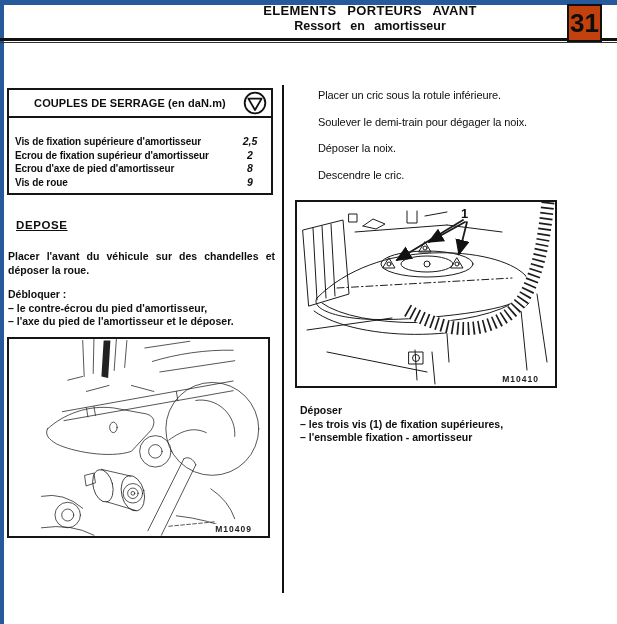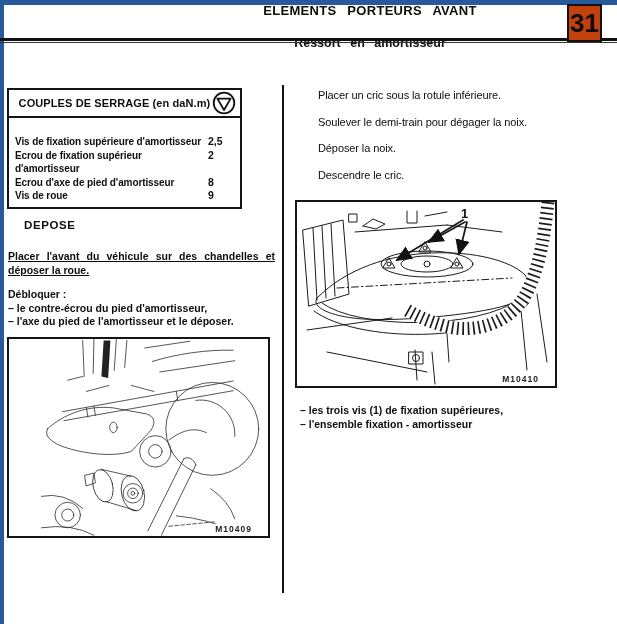--- a/index.html
+++ b/index.html
@@ -6,44 +6,44 @@
   html,body { background:#fff; }
   body {
     width:617px; height:624px; position:relative; overflow:hidden;
     font-family:"Liberation Sans", sans-serif; color:#0e0e0e;
   }
   .bar-top { position:absolute; left:0; top:0; width:617px; height:5px; background:#275a9c; }
   .bar-left { position:absolute; left:0; top:0; width:4px; height:624px; background:#275a9c; }
 
   .page-title { position:absolute; left:160px; top:3px; width:420px; text-align:center; }
   .page-title .t1 { font-size:13px; font-weight:bold; word-spacing:7px; letter-spacing:.3px; }
-  .page-title .t2 { font-size:12.5px; font-weight:bold; word-spacing:6px; margin-top:18px; }
+  .page-title .t2 { font-size:12.5px; font-weight:bold; word-spacing:6px; margin-top:1px; }
 
   .header-rule { position:absolute; left:0; top:38px; width:617px; height:5px;
     border-top:3px solid #111; border-bottom:1px solid #333; }
 
   .page-num { position:absolute; left:567px; top:4px; width:35px; height:38px;
     border:2px solid #111; background:#c2410c; z-index:3;
     display:flex; align-items:center; justify-content:center;
     font-size:26px; font-weight:bold; }
 
   
-  .torque-table { position:absolute; left:7px; top:88px; width:235px; border:2px solid #151515; background:#fff; }
+  .torque-table { position:absolute; left:7px; top:88px; width:266px; border:2px solid #151515; background:#fff; }
   .tt-head { display:flex; align-items:center; border-bottom:2px solid #151515; padding:3px 4px 3px 8px; height:28px; }
   .tt-title { flex:1; text-align:center; font-size:11px; font-weight:bold; letter-spacing:.1px; }
   .tt-icon { width:24px; height:24px; flex:0 0 24px; }
   .tt-body { padding:17px 0 4px 0; }
   .tt-row { display:flex; justify-content:space-between; padding:0 10px 0 6px; line-height:13.6px; }
   .tt-label { font-size:10px; font-weight:bold; letter-spacing:-0.1px; }
-  .tt-value { font-size:10.5px; font-weight:bold; width:22px; text-align:left; }
+  .tt-value { font-size:10.5px; font-weight:bold; width:22px; text-align:center;font-style:italic; }
 
   
-  .depose-h { position:absolute; left:24px; top:219px; font-size:11.5px; font-weight:bold; letter-spacing:.6px; }
+  .depose-h { position:absolute; left:16px; top:219px; font-size:11.5px; font-weight:bold; letter-spacing:.6px;text-decoration:underline; }
   .para1 { position:absolute; left:8px; top:249px; width:267px; text-align:justify;
-    font-size:10.5px; font-weight:bold; line-height:14px;text-decoration:underline; }
+    font-size:10.5px; font-weight:bold; line-height:14px; }
   .debloquer { position:absolute; left:8px; top:288px; width:270px;
     font-size:10.5px; font-weight:bold; line-height:13.5px; }
 
   .fig { position:absolute; border:2px solid #151515; background:#fff; }
   .fig-left { left:7px; top:337px; width:263px; height:201px; }
   .fig-right { left:295px; top:200px; width:262px; height:188px; }
   .fig svg { display:block; width:100%; height:100%; }
   .fig-label { position:absolute; right:16px; bottom:2px; font-size:8.5px; font-weight:bold;
     letter-spacing:1px; color:#222; background:#fff; padding-left:3px; }
 
@@ -233,15 +233,16 @@
     </g>
 
     <path d="M251,0 C247,36 243,62 231,88 C215,122 178,132 148,124 C130,119 118,113 108,107" fill="none" stroke="#ffffff" stroke-width="13"></path>
     <path d="M251,0 C247,36 243,62 231,88 C215,122 178,132 148,124 C130,119 118,113 108,107" fill="none" stroke="#1c1c1c" stroke-width="13" stroke-dasharray="1.7 3.6"></path>
     <text x="164" y="16" font-size="13" font-weight="bold" fill="#111">1</text>
   </svg>
   <span class="fig-label">M10410</span>
 </div>
 
 <div class="depose2">
+  <div>Déposer</div>
   <div>–  les trois vis (1) de fixation supérieures,</div>
   <div>–  l'ensemble fixation - amortisseur</div>
 </div>
 
 </body></html>

